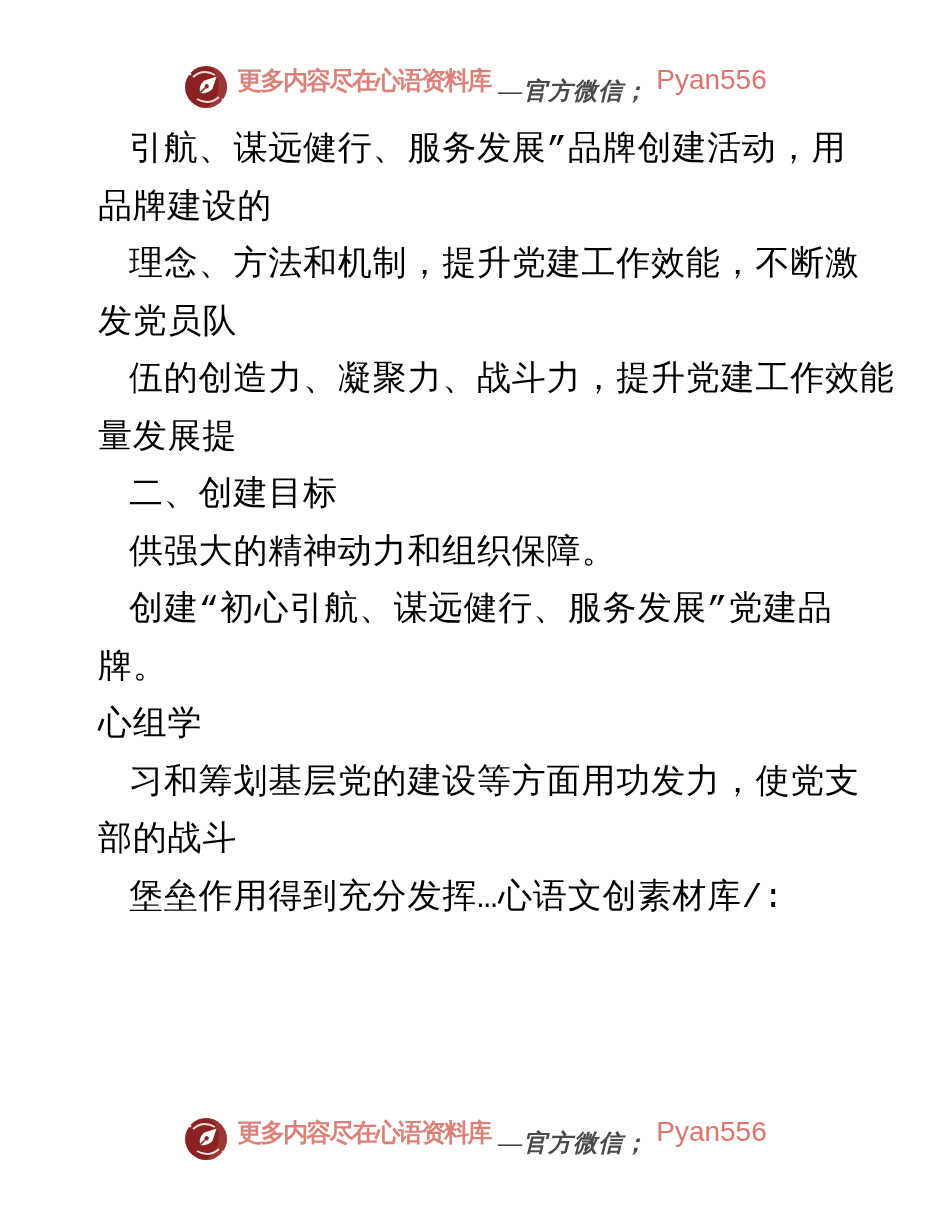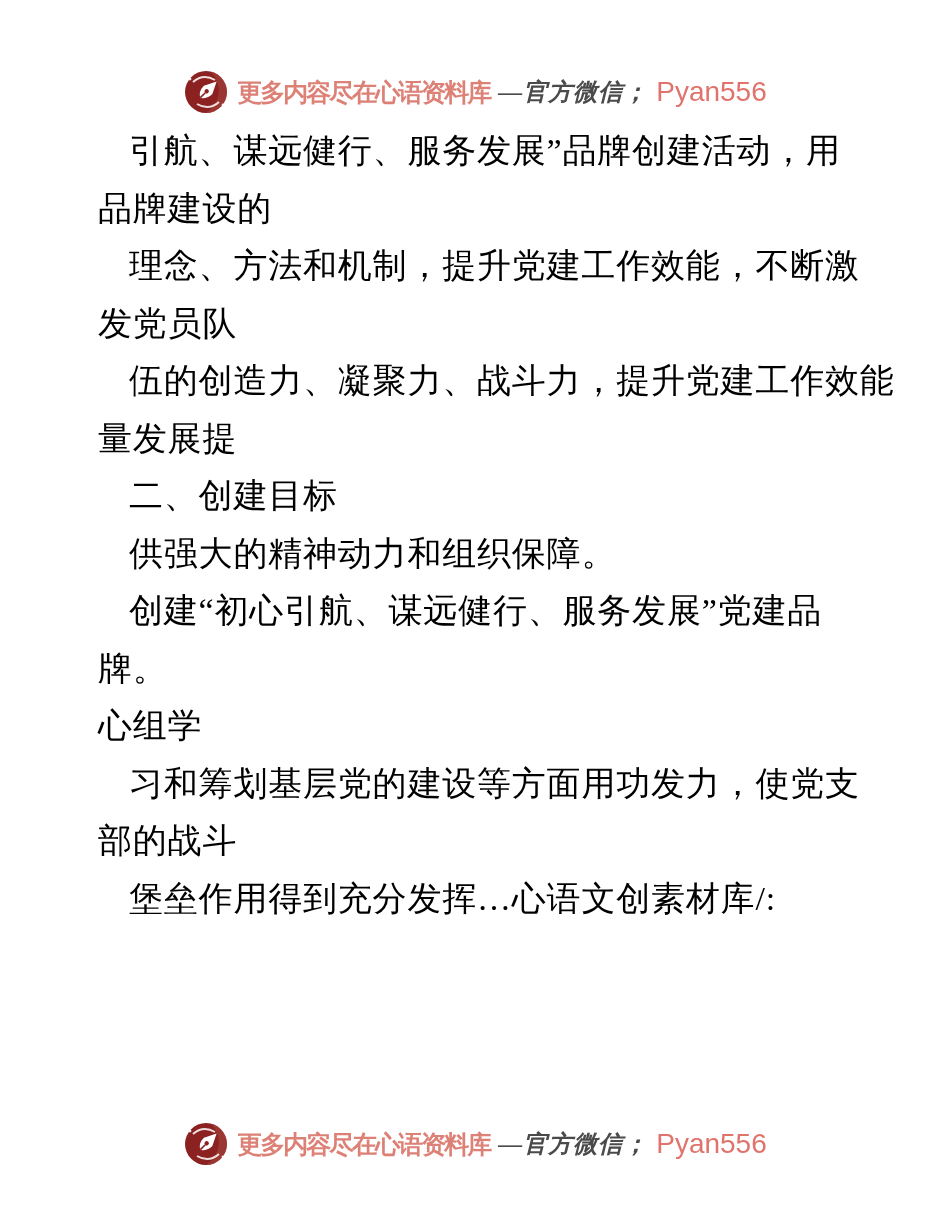--- a/index.html
+++ b/index.html
@@ -15,21 +15,20 @@
     font-family: "Liberation Serif", serif;
   }
 
   
   .watermark {
     position: absolute;
     left: 0;
     width: 950px;
     height: 56px;
     display: flex;
-    align-items: center;
     justify-content: center;
     gap: 8px;
     white-space: nowrap;
   }
   .watermark.top    { top: 64px; }
   .watermark.bottom { top: 1116px; }
 
   .wm-logo {
     width: 46px;
     height: 46px;
@@ -42,37 +41,39 @@
     letter-spacing: -2px;
     font-family: "Liberation Serif", serif;
   }
   .wm-label {
     color: var(--label, #4a4a4a);
     font-size: 24px;
     font-style: italic;
     font-weight: bold;
     letter-spacing: 1px;
     font-family: "Liberation Serif", serif;
+    margin-top: 11px;
   }
   .wm-id {
     color: var(--wechat_id, #e0736b);
     font-size: 28px;
     font-family: Liberation Sans, sans-serif;
   }
 
   
   .doc-body {
     position: absolute;
     left: 98px;
     top: 122px;
     width: 770px;
     color: #000000;
     font-size: 34px;
     line-height: 57.5px;
     letter-spacing: 0.8px;
+    font-family: Liberation Mono, monospace;
   }
   .doc-line {
     white-space: nowrap;
     height: 57.5px;
   }
   .doc-line.indented {
     padding-left: 31px;
   }
 </style>
 </head>

